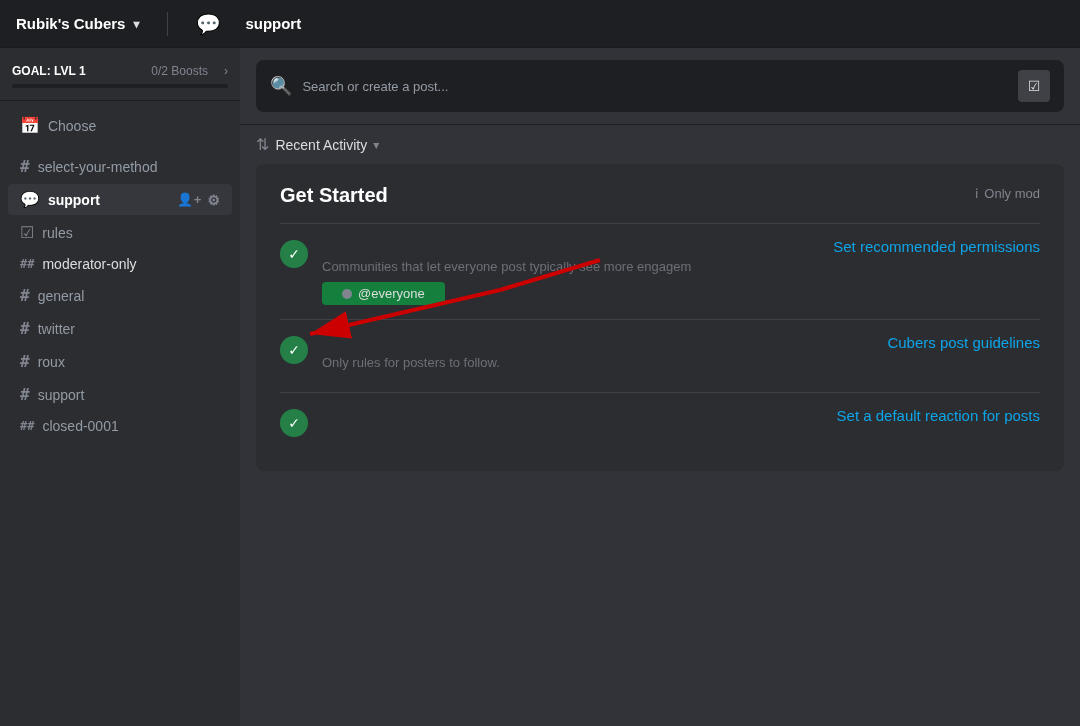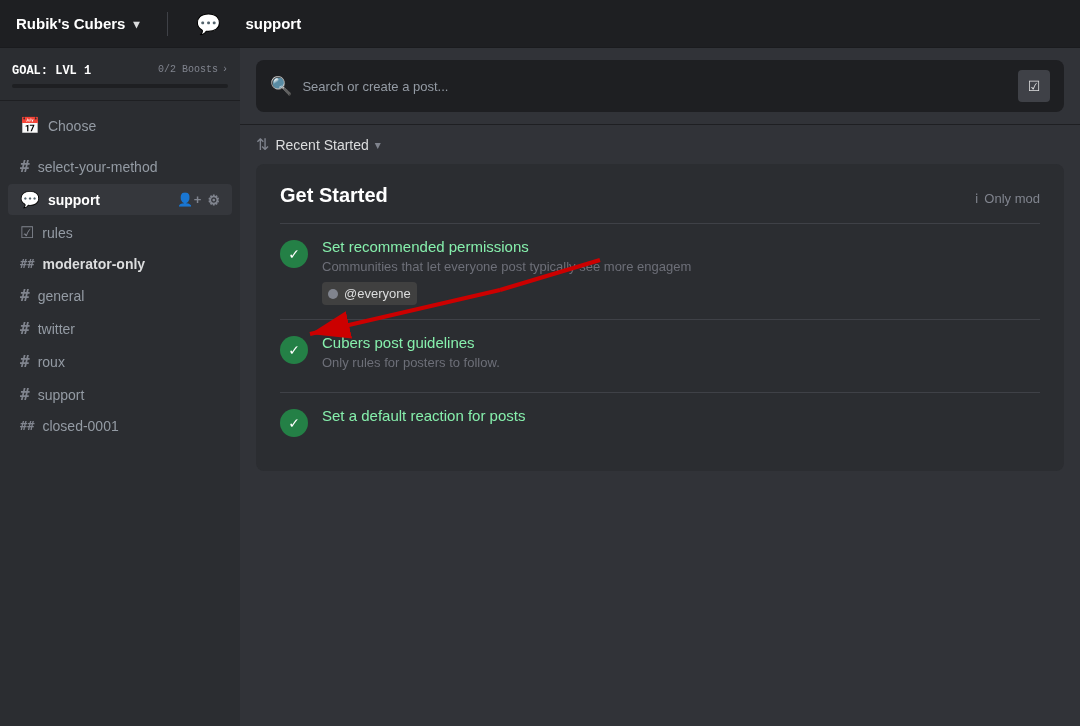--- a/index.html
+++ b/index.html
@@ -67,35 +67,34 @@
 
     
     .boost-section {
       padding: 8px 12px 12px;
       border-bottom: 1px solid #1e1f22;
       margin-bottom: 8px;
     }
     .boost-top {
       display: flex;
       justify-content: space-between;
-      align-items: flex-start;
+      align-items: flex-end;
       margin-bottom: 6px;
-      font-family: Liberation Mono, monospace;
     }
     .goal-label {
       color: #fff;
       font-weight: 700;
       font-size: 12px;
     }
     .boosts-count {
       color: #80848e;
-      font-size: 10px;
-      display: flex;
-      align-items: center;
-      gap: 4px;
+      font-size: 12px;
+      display: flex;
+      align-items: center;
+      gap: 16px;
     }
     .boost-bar-bg {
       height: 4px;
       background: #1e1f22;
       border-radius: 2px;
     }
     .boost-bar-fill {
       height: 4px;
       background: #5865f2;
       border-radius: 2px;
@@ -205,21 +204,21 @@
     
     .get-started-card {
       background: #2b2d31;
       border-radius: 8px;
       padding: 20px 24px;
       margin-bottom: 12px;
     }
     .get-started-header {
       display: flex;
       justify-content: space-between;
-      align-items: flex-end;
+      align-items: flex-start;
       margin-bottom: 16px;
     }
     .get-started-title {
       color: #fff;
       font-size: 20px;
       font-weight: 700;
     }
     .only-mod-badge {
       display: flex;
       align-items: center;
@@ -244,37 +243,38 @@
       display: flex;
       align-items: center;
       justify-content: center;
       color: #fff;
       font-size: 14px;
       flex-shrink: 0;
       margin-top: 2px;
     }
     .task-content { flex: 1; }
     .task-title {
-      color: #86efac;
+      color: #0ea5e9;
       font-size: 15px;
       font-weight: 500;
       margin-bottom: 4px;
+      text-align: right;
     }
     .task-desc {
       color: #6d6f78;
       font-size: 13px;
       margin-bottom: 8px;
     }
     .tag-badge {
       display: inline-flex;
       align-items: center;
       gap: 6px;
-      background: #404040;
+      background: #15803d;
       border-radius: 4px;
-      padding: 4px 6px;
+      padding: 4px 20px;
       font-size: 13px;
       color: #dcddde;
     }
     .tag-dot {
       width: 10px;
       height: 10px;
       border-radius: 50%;
       background: #80848e;
     }
 
@@ -334,21 +334,21 @@
       </span>
     </div>
 
     <div class="sidebar-item">
       <span class="item-icon">☑</span>
       <span class="item-label">rules</span>
     </div>
 
     <div class="sidebar-item">
       <span class="item-icon" style="font-family:monospace;font-weight:700;color:#80848e;font-size:12px;">##</span>
-      <span class="item-label" style="font-weight:700;color:#dcddde;">moderator-only</span>
+      <span class="item-label" style="font-weight:400;color:#dcddde;">moderator-only</span>
     </div>
 
     <div class="sidebar-item">
       <span class="item-icon" style="font-family:monospace;font-weight:700;color:#80848e;">#</span>
       <span class="item-label">general</span>
     </div>
 
     <div class="sidebar-item">
       <span class="item-icon" style="font-family:monospace;font-weight:700;color:#80848e;">#</span>
       <span class="item-label">twitter</span>
@@ -378,21 +378,21 @@
         <span class="search-icon">🔍</span>
         <span class="search-placeholder">Search or create a post...</span>
         <div class="search-btn-icon">
           <span>☑</span>
         </div>
       </div>
     </div>
 
     <div class="filter-bar">
       <span class="filter-sort-icon">⇅</span>
-      <span class="filter-label">Recent Started</span>
+      <span class="filter-label">Recent Activity</span>
       <span class="filter-chevron">▾</span>
     </div>
 
     <div class="posts-area">
 
       <div class="get-started-card">
         <div class="get-started-header">
           <span class="get-started-title">Get Started</span>
           <div class="only-mod-badge">
             <span>ℹ</span>

